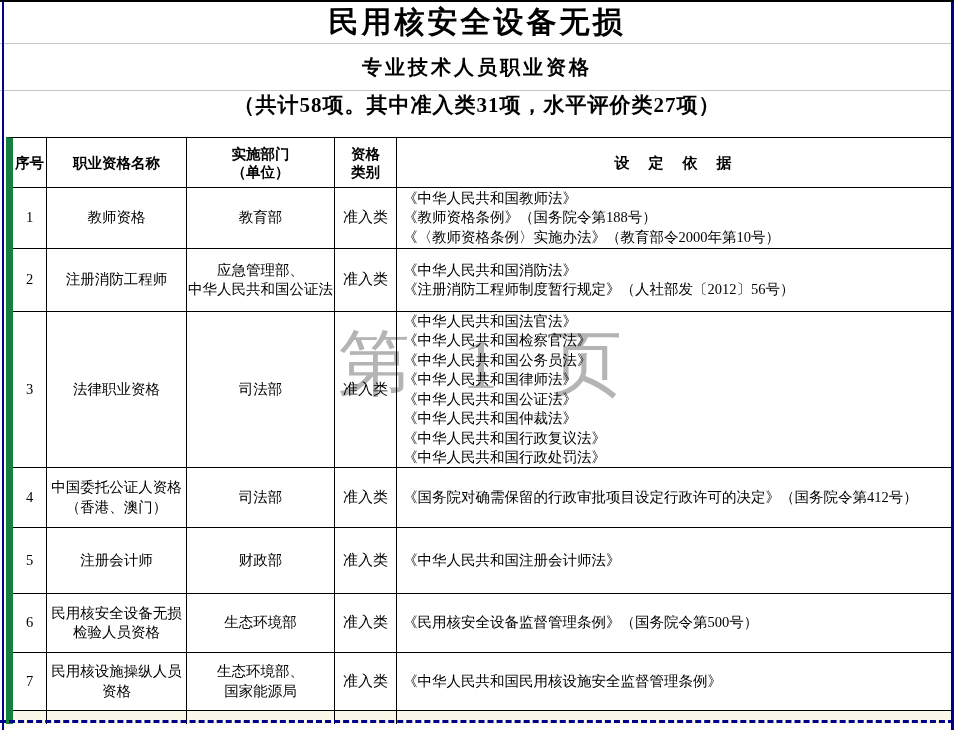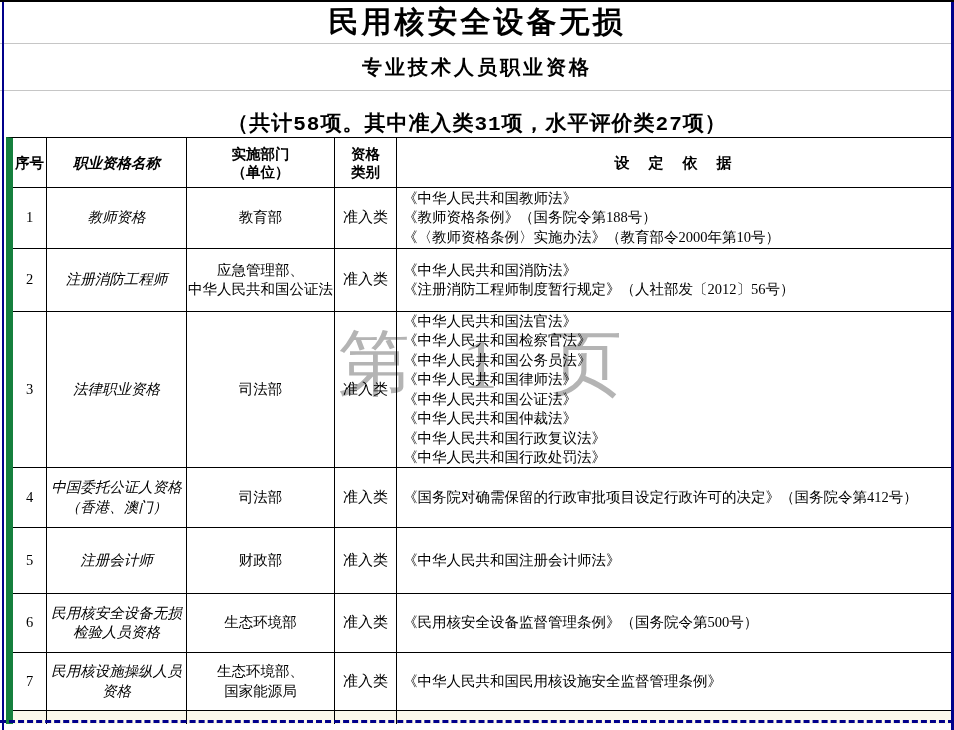--- a/index.html
+++ b/index.html
@@ -19,22 +19,22 @@
     display:flex;align-items:center;justify-content:center;
     font-size:30px;font-weight:bold;letter-spacing:3px;
   }
   .subtitle-row{
     height:46px;border-bottom:1px solid #c6c6c6;
     display:flex;align-items:center;justify-content:center;
     font-size:20px;font-weight:bold;letter-spacing:3px;
   }
   .summary-row{
     height:46px;
-    display:flex;align-items:flex-end;justify-content:center;
-    font-size:21px;font-weight:bold;letter-spacing:1px;font-family:Liberation Mono, monospace;
+    display:flex;align-items:flex-start;justify-content:center;
+    font-size:21px;font-weight:bold;letter-spacing:1px;
   }
   
   .watermark{
     position:absolute;left:338px;top:326px;z-index:0;
     display:flex;gap:52px;
     font-size:72px;line-height:1;color:#b4b4b4;
     font-family:"Liberation Serif","DejaVu Serif",serif;
   }
   
   .qtable{
@@ -48,21 +48,21 @@
   .tcell{
     box-sizing:border-box;
     border-right:1px solid #000;
     display:flex;flex-direction:column;
     align-items:center;justify-content:center;
     text-align:center;
     font-size:14.5px;line-height:19.5px;
     background:transparent;
   }
   .col-index{width:34px;}
-  .col-name{width:140px;font-style:italic;}
+  .col-name{width:140px;}
   .col-dept{width:148px;}
   .col-cat{width:62px;font-size:15px;}
   .col-basis{flex:1;align-items:flex-start;text-align:center;padding-left:6px;}
   .thead{height:50px;}
   .thead .tcell{font-weight:bold;font-size:14.5px;line-height:18px;}
   .thead .col-basis{align-items:center;text-align:center;padding-left:0;font-size:15px;letter-spacing:2px;}
   .partial-row{height:13px;background:#fbf8ea;border-bottom:none;}
   .partial-row .tcell{border-right:1px solid #000;}
   
   .pb-dashed{

